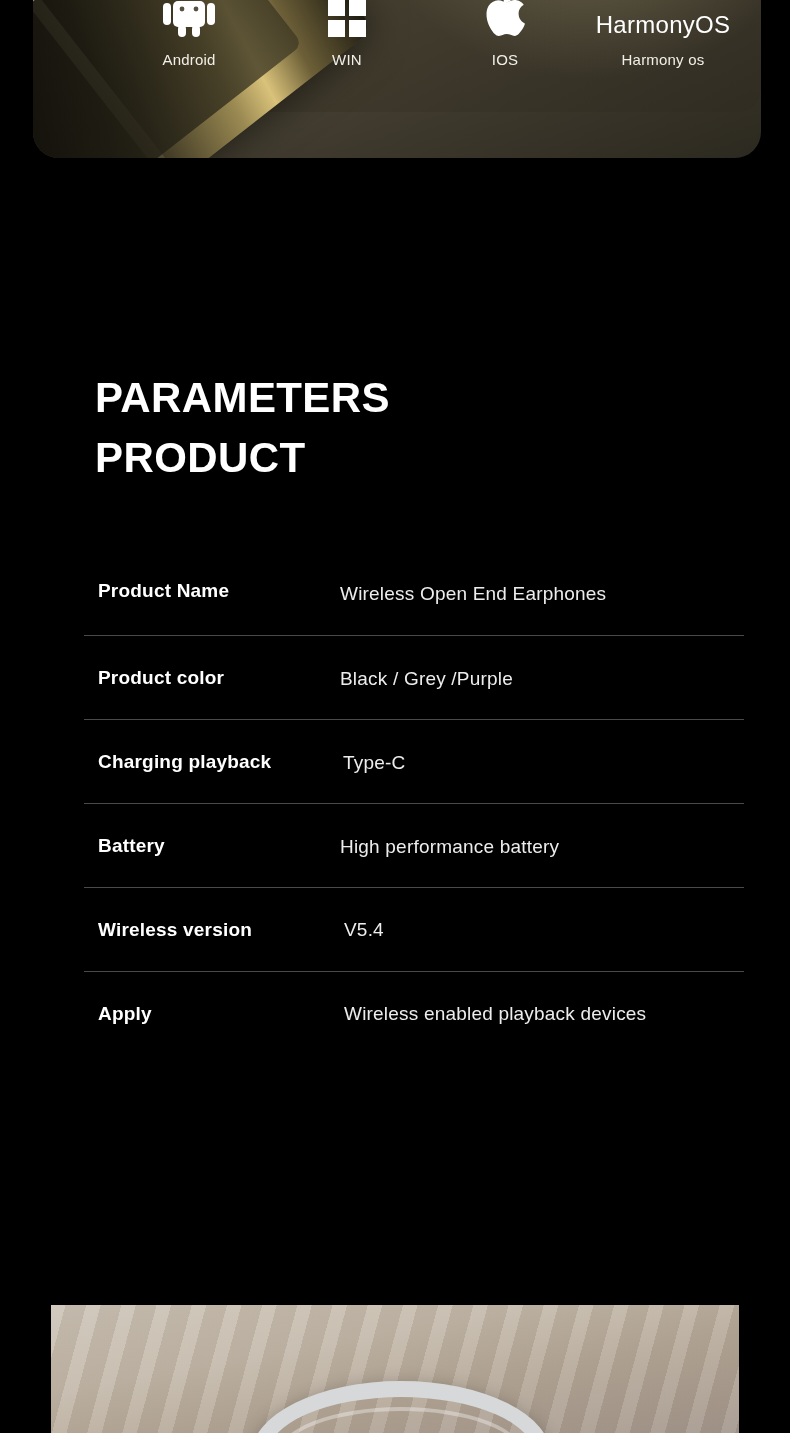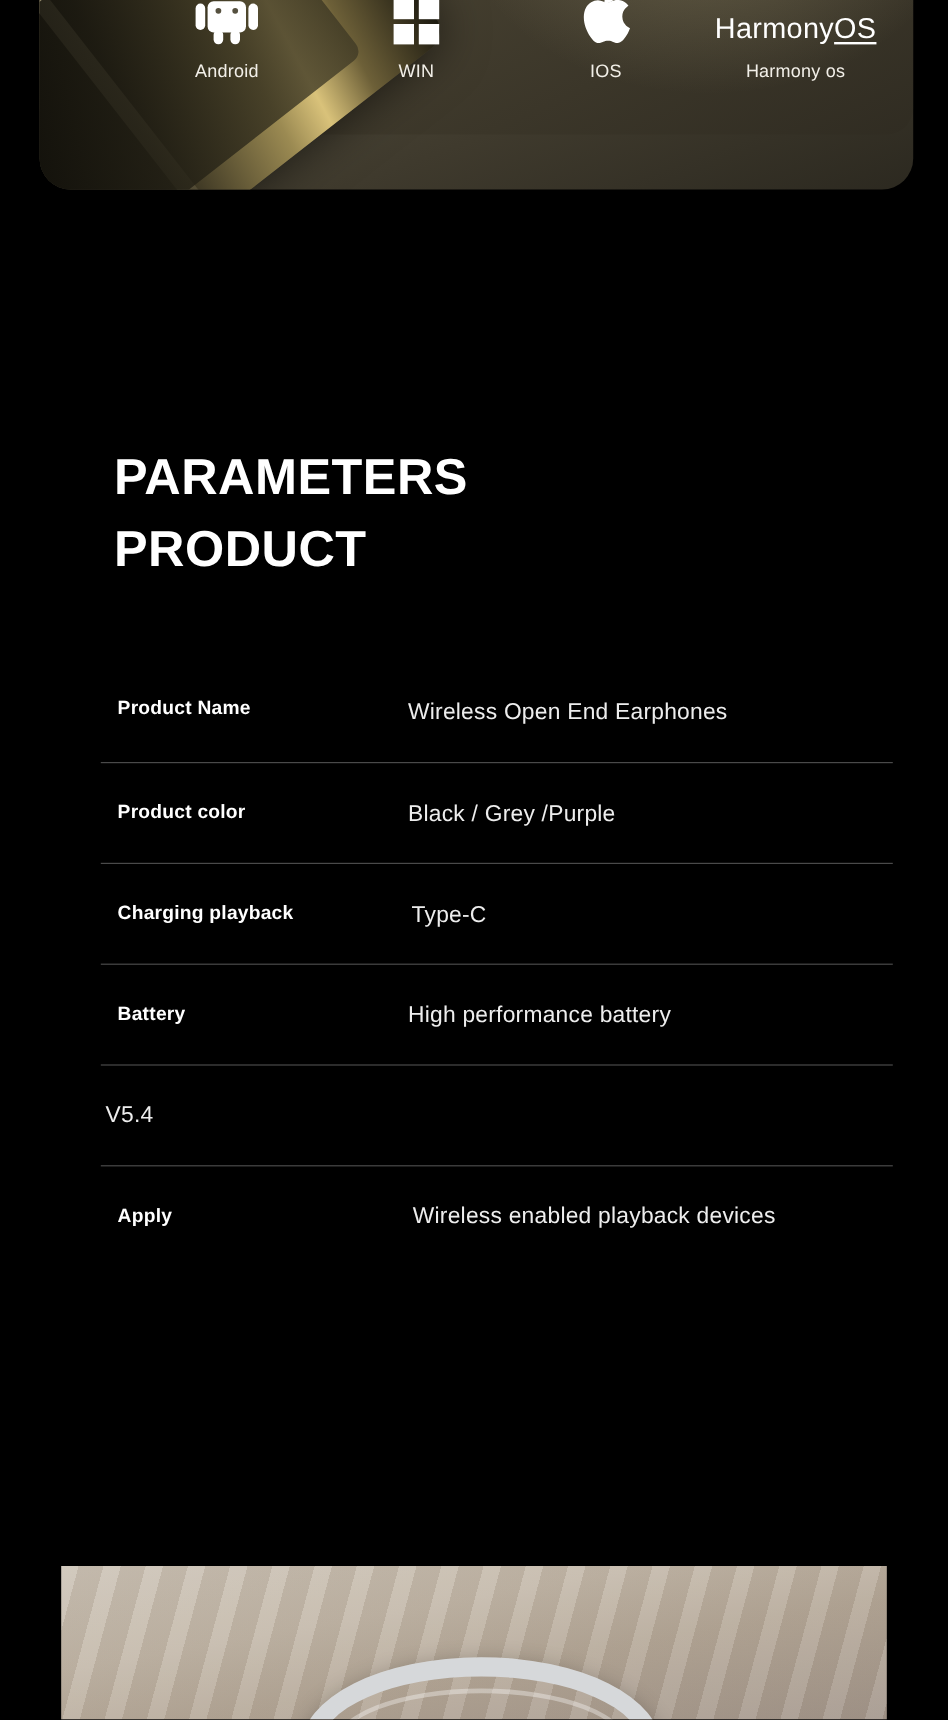--- a/index.html
+++ b/index.html
@@ -106,21 +106,21 @@
     font-size: 15px;
     letter-spacing: 0.2px;
     color: #f2efe8;
   }
   .harmony-word {
     font-size: 24px;
     color: #ffffff;
     letter-spacing: 0.3px;
     line-height: 1;
   }
-  .harmony-word .u { text-decoration: underline; text-underline-offset: 3px; }
+  .harmony-word .u { text-underline-offset: 3px; }
 
   
   .win-glyph { display: grid; grid-template-columns: 17px 17px; grid-template-rows: 17px 17px; gap: 4px; }
   .win-glyph i { display: block; background: #fff; }
 
   
   .params-title {
     position: absolute;
     left: 95px;
     top: 368px;
@@ -144,21 +144,21 @@
     height: 84px;
     border-bottom: 1px solid #4a4a4a;
     display: flex;
     align-items: center;
   }
   .row:last-child { border-bottom: none; }
   .row .k {
     width: 256px;
     padding-left: 14px;
     color: #ffffff;
-    font-size: 16px;
+    font-size: 19px;
     font-weight: 700;
     letter-spacing: 0.2px;
   }
   .row .v {
     color: #ededed;
     font-size: 19px;
     font-weight: 400;
     letter-spacing: 0.2px;
   }
   
@@ -288,20 +288,21 @@
     </div>
     <div class="row r2">
       <div class="k">Charging playback</div>
       <div class="v">Type-C</div>
     </div>
     <div class="row r3">
       <div class="k">Battery</div>
       <div class="v">High performance battery</div>
     </div>
     <div class="row r4">
+      <div class="k">Wireless version</div>
       <div class="v">V5.4</div>
     </div>
     <div class="row r6">
       <div class="k">Apply</div>
       <div class="v">Wireless enabled playback devices</div>
     </div>
   </div>
 
   <div class="bottom-photo">
     <div class="streak"></div>

